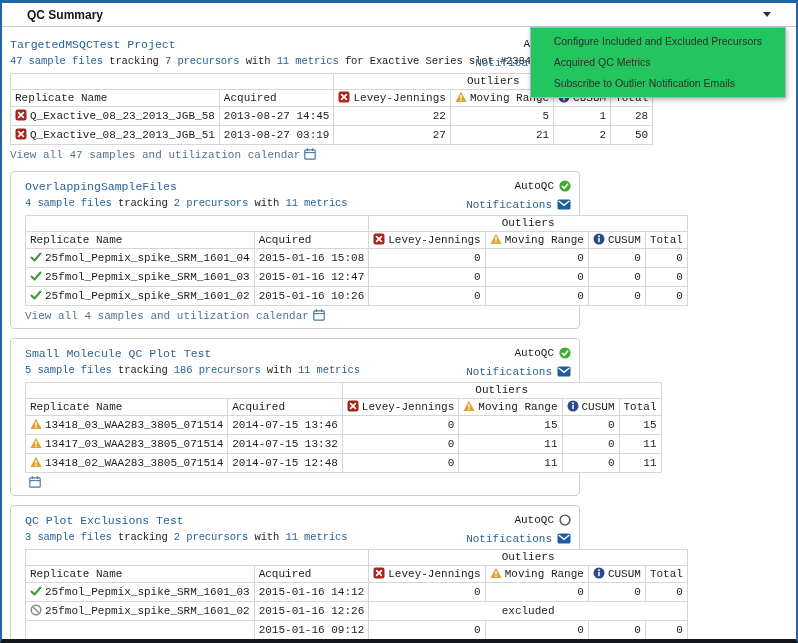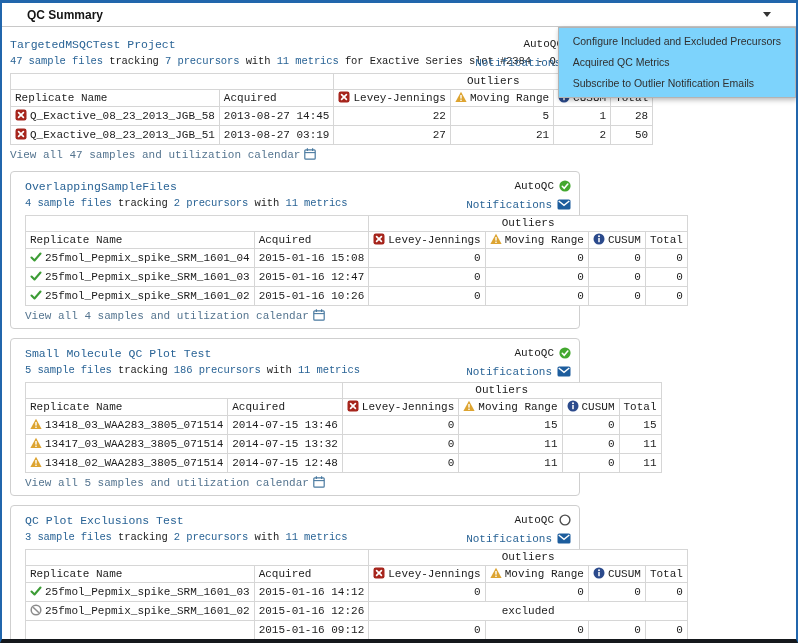--- a/index.html
+++ b/index.html
@@ -8,21 +8,21 @@
     position:relative; width:798px; height:643px; background:#fff;
     border-top:3px solid #2166ac; border-left:2px solid #2166ac;
     border-right:2px solid #2166ac; border-bottom:4px solid #15181c;
     font-family:"Liberation Sans", sans-serif; overflow:hidden;
   }
   
   .panel-header { height:24px; display:flex; align-items:center; padding:0 25px; border-bottom:1px solid #c8c8c8; background:#fff; }
   .panel-title { font-weight:bold; font-size:12px; color:#151515; }
   .caret { margin-left:auto; width:0; height:0; border-left:4px solid transparent; border-right:4px solid transparent; border-top:5px solid #333; cursor:pointer; }
   
-  .menu { position:absolute; top:24px; right:0; background:#7dd3fc; border:1px solid #b3b3b3; box-shadow:1px 2px 5px rgba(0,0,0,.28); z-index:10; padding:3px 1px; white-space:nowrap; }
+  .menu { position:absolute; top:24px; right:10px; background:#22c55e; border:1px solid #b3b3b3; box-shadow:1px 2px 5px rgba(0,0,0,.28); z-index:10; padding:3px 10px; white-space:nowrap; }
   .menu-item { padding:4px 13px; font-size:10.5px; line-height:13px; color:#303030; cursor:pointer; }
   
   .content { padding:8px; }
   .section { position:relative; width:570px;font-family:Liberation Mono, monospace; }
   .section.boxed { border:1px solid #cfcfcf; border-radius:4px; padding:5px 14px; margin-top:9px; }
   .sec-title { display:inline-block; font-size:11.5px; line-height:15px; color:#2a6496; margin-bottom:2px; cursor:pointer; text-decoration:none; }
   .sec-info { font-size:10.5px; letter-spacing:-0.1px; line-height:14px; color:#1c1c1c; margin-bottom:5px; white-space:nowrap; }
   .sec-info a { color:#2a6496; cursor:pointer; text-decoration:none; }
   .sec-right { position:absolute; top:1px; right:0; text-align:right; }
   .boxed .sec-right { top:6px; right:8px; }
@@ -347,21 +347,21 @@
                 </svg><span>13418_02_WAA283_3805_071514</span></td>
           <td class="datacell">2014-07-15 12:48</td>
           <td class="datacell num">0</td>
           <td class="datacell num">11</td>
           <td class="datacell num">0</td>
           <td class="datacell num">11</td>
         </tr>
       </tbody>
         </table>
       <div class="view-all">
-        <a>View all 5 samples and utilization calendar</a><svg class="ic ic-cal">
+        <svg class="ic ic-cal">
             <use href="#sym-calendar" xlink:href="#sym-calendar"></use>
           </svg>
       </div>
     </div>
 
     <div class="section boxed">
       <a class="sec-title">QC Plot Exclusions Test</a>
       <div class="sec-right">
         <div class="iconrow">
           <span class="autoqc-label">AutoQC</span>

